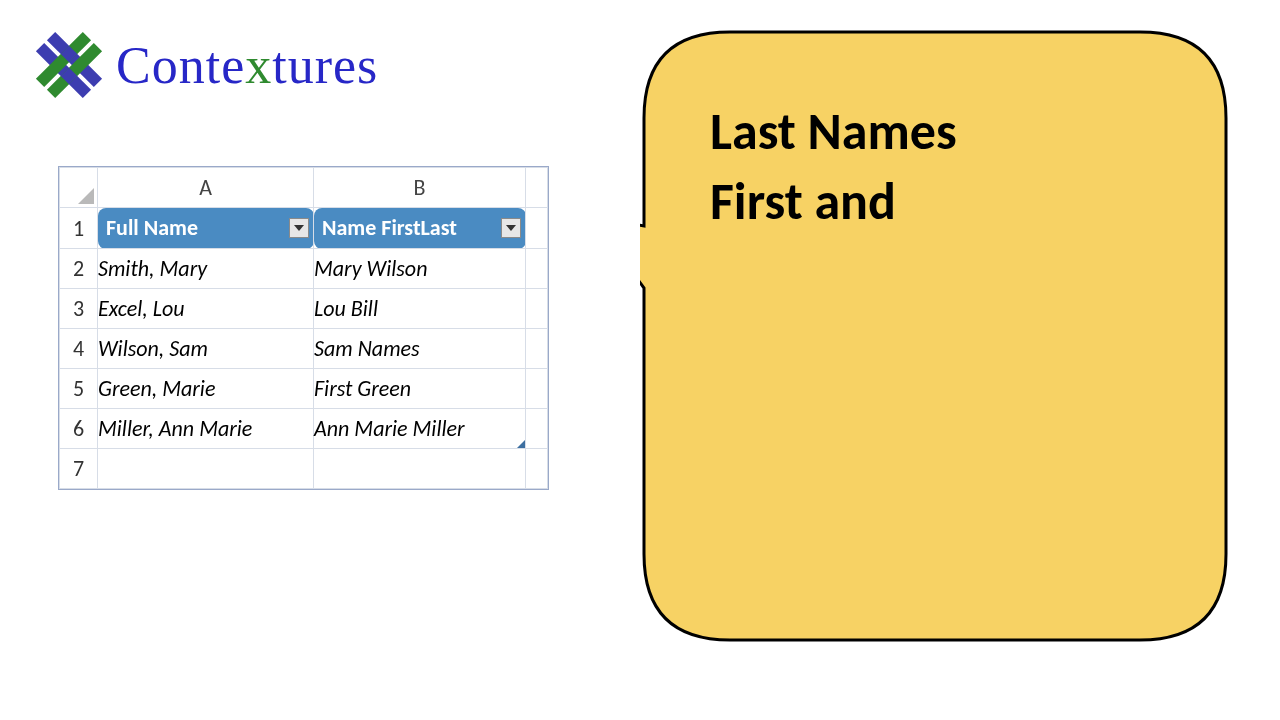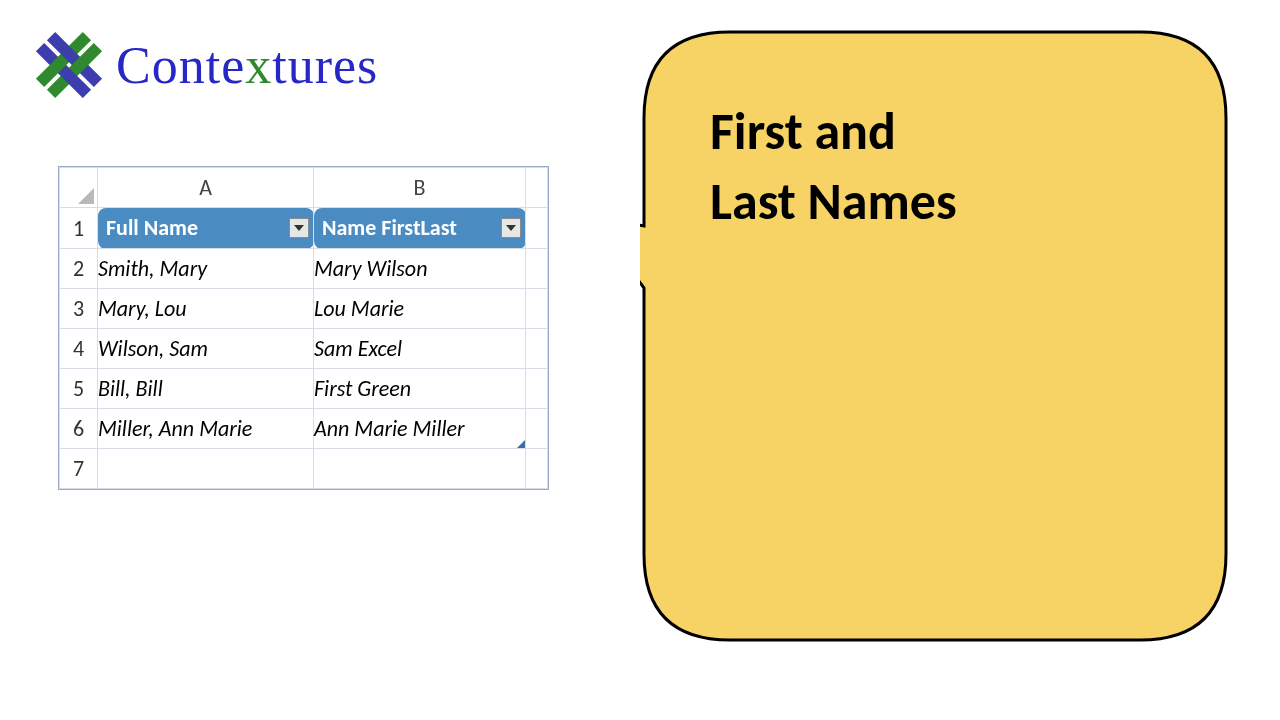--- a/index.html
+++ b/index.html
@@ -196,33 +196,33 @@
       <td class="colC"></td>
     </tr>
     <tr>
       <th class="rowhead">2</th>
       <td class="datacell">Smith, Mary</td>
       <td class="datacell">Mary Wilson</td>
       <td></td>
     </tr>
     <tr>
       <th class="rowhead">3</th>
-      <td class="datacell">Mary, Lou</td>
-      <td class="datacell">Lou Marie</td>
+      <td class="datacell">Excel, Lou</td>
+      <td class="datacell">Lou Bill</td>
       <td></td>
     </tr>
     <tr>
       <th class="rowhead">4</th>
       <td class="datacell">Wilson, Sam</td>
-      <td class="datacell">Sam Excel</td>
+      <td class="datacell">Sam Names</td>
       <td></td>
     </tr>
     <tr>
       <th class="rowhead">5</th>
-      <td class="datacell">Bill, Bill</td>
+      <td class="datacell">Green, Marie</td>
       <td class="datacell">First Green</td>
       <td></td>
     </tr>
     <tr>
       <th class="rowhead">6</th>
       <td class="datacell">Miller, Ann Marie</td>
       <td class="datacell lastdata">Ann Marie Miller</td>
       <td></td>
     </tr>
     <tr>
@@ -244,16 +244,16 @@
              Q 586 612 500 612
              L 90 612
              Q 4 612 4 526
              L 4 260
              L -48 188
              L 4 198
              L 4 90
              Q 4 4 90 4 Z" fill="#f7d264" stroke="#000" stroke-width="3"></path>
   </svg>
   <div class="callout-text">
+    <div>Last Names</div>
     <div>First and</div>
-    <div>Last Names</div>
   </div>
 </div>
 
 </body></html>

